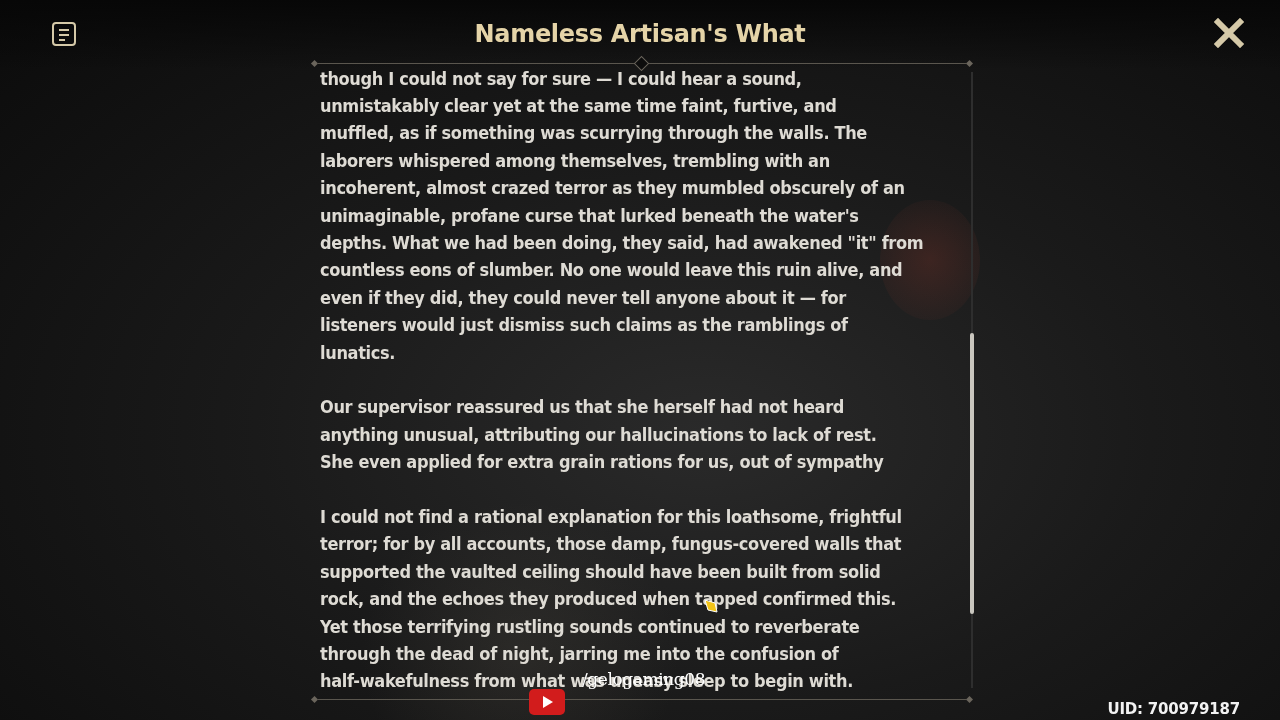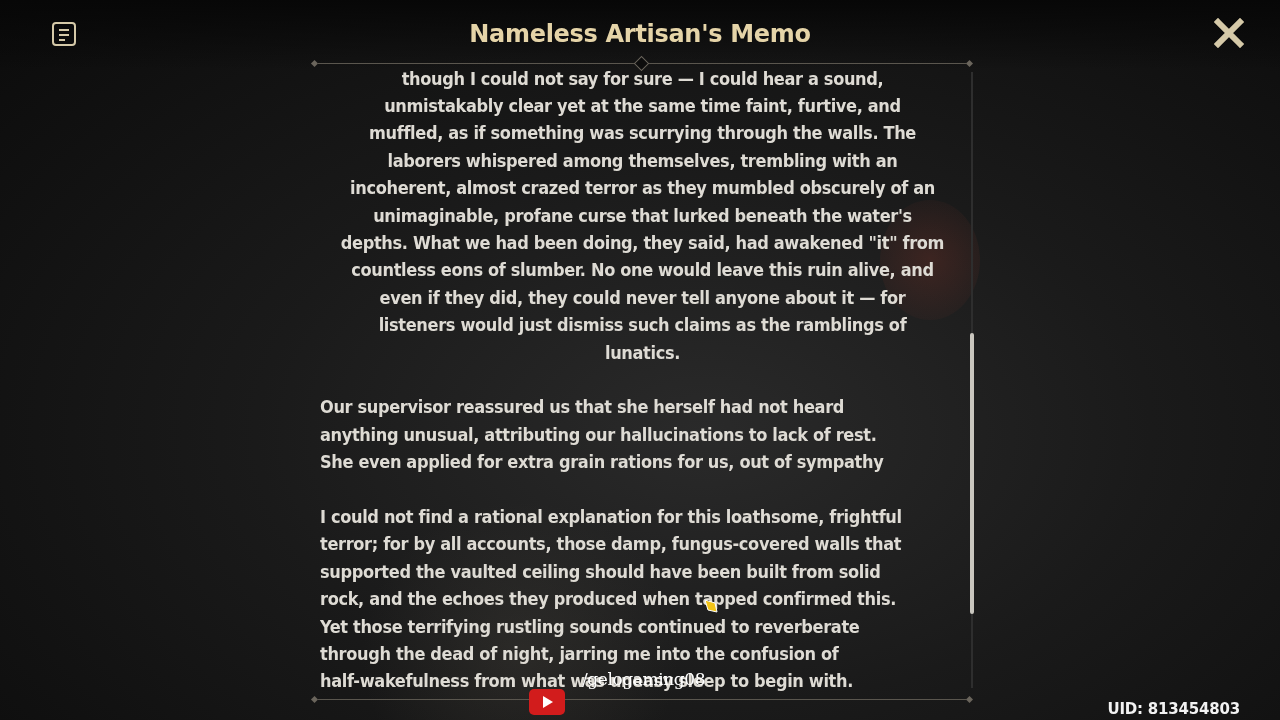--- a/index.html
+++ b/index.html
@@ -31,21 +31,21 @@
   .divider { position:absolute; left:312px; width:660px; height:12px; }
   .divider .line { position:absolute; left:6px; right:6px; top:5px; height:1px; background:#5a564e; }
   .divider .end { position:absolute; top:3px; width:5px; height:5px; background:#6a655c; transform:rotate(45deg); }
   .divider .end.l { left:0; } .divider .end.r { right:0; }
   .divider .mid { position:absolute; left:324px; top:0; width:9px; height:9px; border:1px solid #6a655c; transform:rotate(45deg); background:#0d0d0d; }
 
   .text-area { position:absolute; left:320px; top:65px; width:645px; height:630px; overflow:hidden; }
   .text-inner { position:absolute; left:0; top:0; width:645px; }
   .para { margin:0 0 27.4px 0; color:#dedbd4; font-family:"DejaVu Sans Condensed","DejaVu Sans", sans-serif;
     font-size:18px; line-height:27.4px; font-weight:bold; letter-spacing:-0.35px; white-space:pre-line; }
-  .para.p1 { margin-top:-0.5px;text-align:center; }
+  .para.p1 { margin-top:-0.5px; }
 
   .scroll-track { position:absolute; left:971px; top:72px; width:2px; height:616px; background:#2e2e2e; }
   .scroll-thumb { position:absolute; left:970px; top:333px; width:4px; height:281px; border-radius:2px; background:#c9c6be; cursor:pointer; }
 
   .cursor { position:absolute; left:705px; top:600px; width:12px; height:12px; }
 
   .yt { position:absolute; left:529px; top:689px; width:36px; height:26px; background:#d21c1c; border-radius:5px; }
   .yt::after { content:""; position:absolute; left:14px; top:7px; border-left:10px solid #fff; border-top:6px solid transparent; border-bottom:6px solid transparent; }
   .yt-handle { position:absolute; left:582px; top:669px; font-family:"DejaVu Serif", serif; font-size:17px; color:#ffffff; letter-spacing:-0.4px; }
 
@@ -57,21 +57,21 @@
 <div class="bg-top"></div>
 <div class="bg-glow"></div>
 <div class="bg-figure"></div>
 
 <div class="memo-icon">
     <i></i>
     <i></i>
     <i></i>
   </div>
 
-<h1 class="title" style="margin:0;">Nameless Artisan's Memo</h1>
+<h1 class="title" style="margin:0;">Nameless Artisan's What</h1>
 
 <div class="close-btn">
   <svg width="30" height="30" viewBox="0 0 30 30">
     <path d="M4 4 L26 26 M26 4 L4 26" stroke="#d5c9a8" stroke-width="6" stroke-linecap="square"></path>
   </svg>
 </div>
 
 <div class="divider" style="top:58px;">
   <span class="line"></span>
     <span class="end l"></span>
@@ -116,13 +116,13 @@
 
 <div class="cursor">
   <svg width="14" height="14" viewBox="0 0 14 14">
       <path d="M0 0 L10 3 L12 12 L3 10 Z" fill="#f2c418" stroke="#fff" stroke-width="1"></path>
     </svg>
 </div>
 
 <div class="yt"></div>
 <div class="yt-handle">/gelogaming08</div>
 
-<div class="uid">UID: 813454803</div>
+<div class="uid">UID: 700979187</div>
 
 </body></html>

